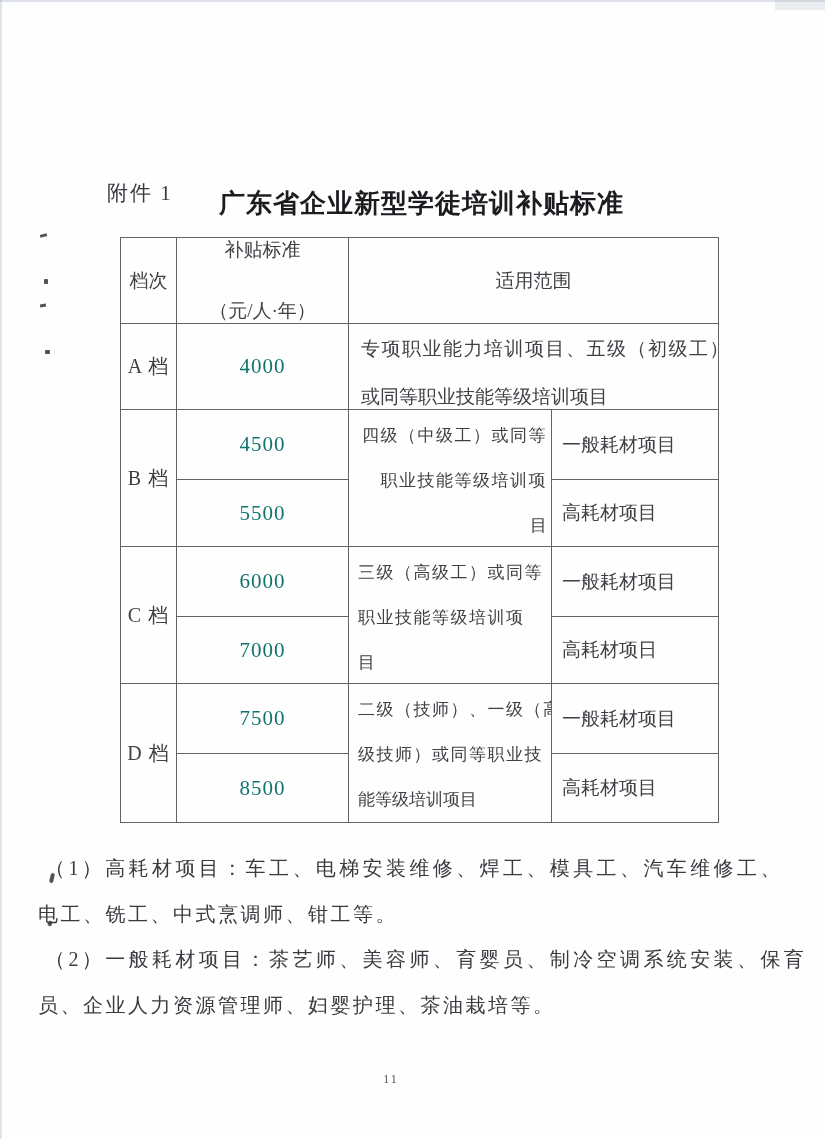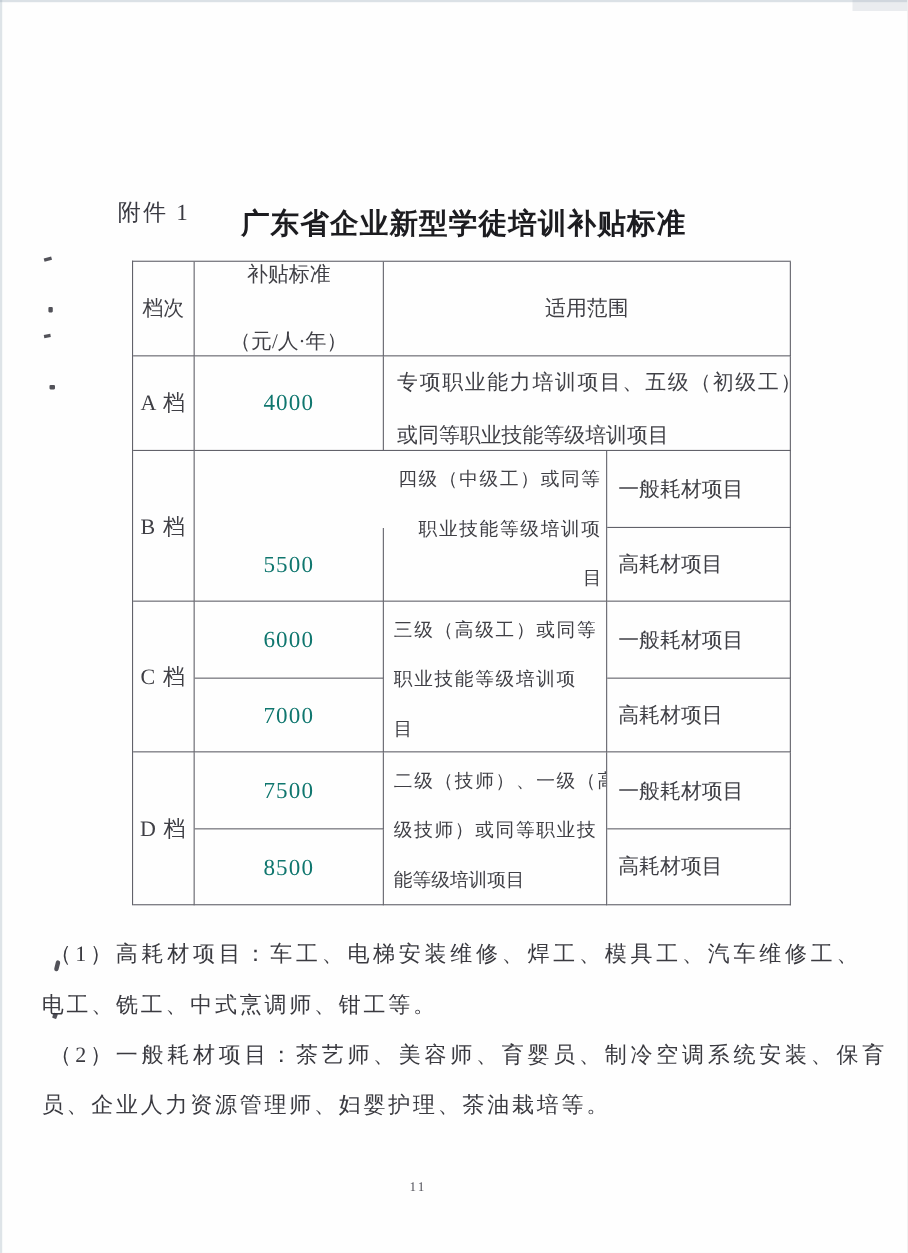--- a/index.html
+++ b/index.html
@@ -39,21 +39,21 @@
   .cell.scope{justify-content:flex-start;padding-left:10px;font-size:19px;}
   .dline{width:100%;white-space:nowrap;}
   .dline.fill{letter-spacing:1.5px;}
 
   .notes{position:absolute;left:38px;top:846px;width:748px;font-size:20px;line-height:45.5px;color:#3a3a40;}
   .note-line{white-space:nowrap;letter-spacing:2.5px;}
   .note-line.fill{letter-spacing:3.4px;}
   .note-line.ind{text-indent:7px;}
 
   .page-number{position:absolute;left:0;top:1072px;width:760px;text-align:center;
-    font-size:12px;color:#52525a;letter-spacing:2px;}
+    font-size:12px;color:#52525a;letter-spacing:2px;padding-left:11px;}
 
   
   .speck{position:absolute;background:#34343c;opacity:.85;}
   .sp1{left:40px;top:234px;width:7px;height:3px;transform:rotate(-15deg);}
   .sp2{left:44px;top:279px;width:4px;height:5px;border-radius:1px;}
   .sp3{left:40px;top:304px;width:6px;height:3px;transform:rotate(-10deg);}
   .sp4{left:45px;top:350px;width:5px;height:4px;border-radius:1px;}
   .sp5{left:50px;top:873px;width:4px;height:10px;border-radius:2px;transform:rotate(14deg);}
   .sp6{left:48px;top:921px;width:4px;height:5px;transform:rotate(20deg);border-radius:1px;}
 </style>
@@ -82,20 +82,21 @@
     </div>
 
     <div class="cell level" style="grid-area:2/1/3/2;">A 档</div>
     <div class="cell amount" style="grid-area:2/2/3/3;">4000</div>
     <div class="cell desc wide" style="grid-area:2/3/3/5;">
       <div class="dline fill">专项职业能力培训项目、五级（初级工）</div>
       <div class="dline">或同等职业技能等级培训项目</div>
     </div>
 
     <div class="cell level" style="grid-area:3/1/5/2;">B 档</div>
+    <div class="cell amount" style="grid-area:3/2/4/3;">4500</div>
     <div class="cell amount" style="grid-area:4/2/5/3;">5500</div>
     <div class="cell desc" style="grid-area:3/3/5/4;text-align:right;">
       <div class="dline fill">四级（中级工）或同等</div>
       <div class="dline fill">职业技能等级培训项</div>
       <div class="dline">目</div>
     </div>
     <div class="cell scope" style="grid-area:3/4/4/5;">一般耗材项目</div>
     <div class="cell scope" style="grid-area:4/4/5/5;">高耗材项目</div>
 
     <div class="cell level" style="grid-area:5/1/7/2;">C 档</div>

